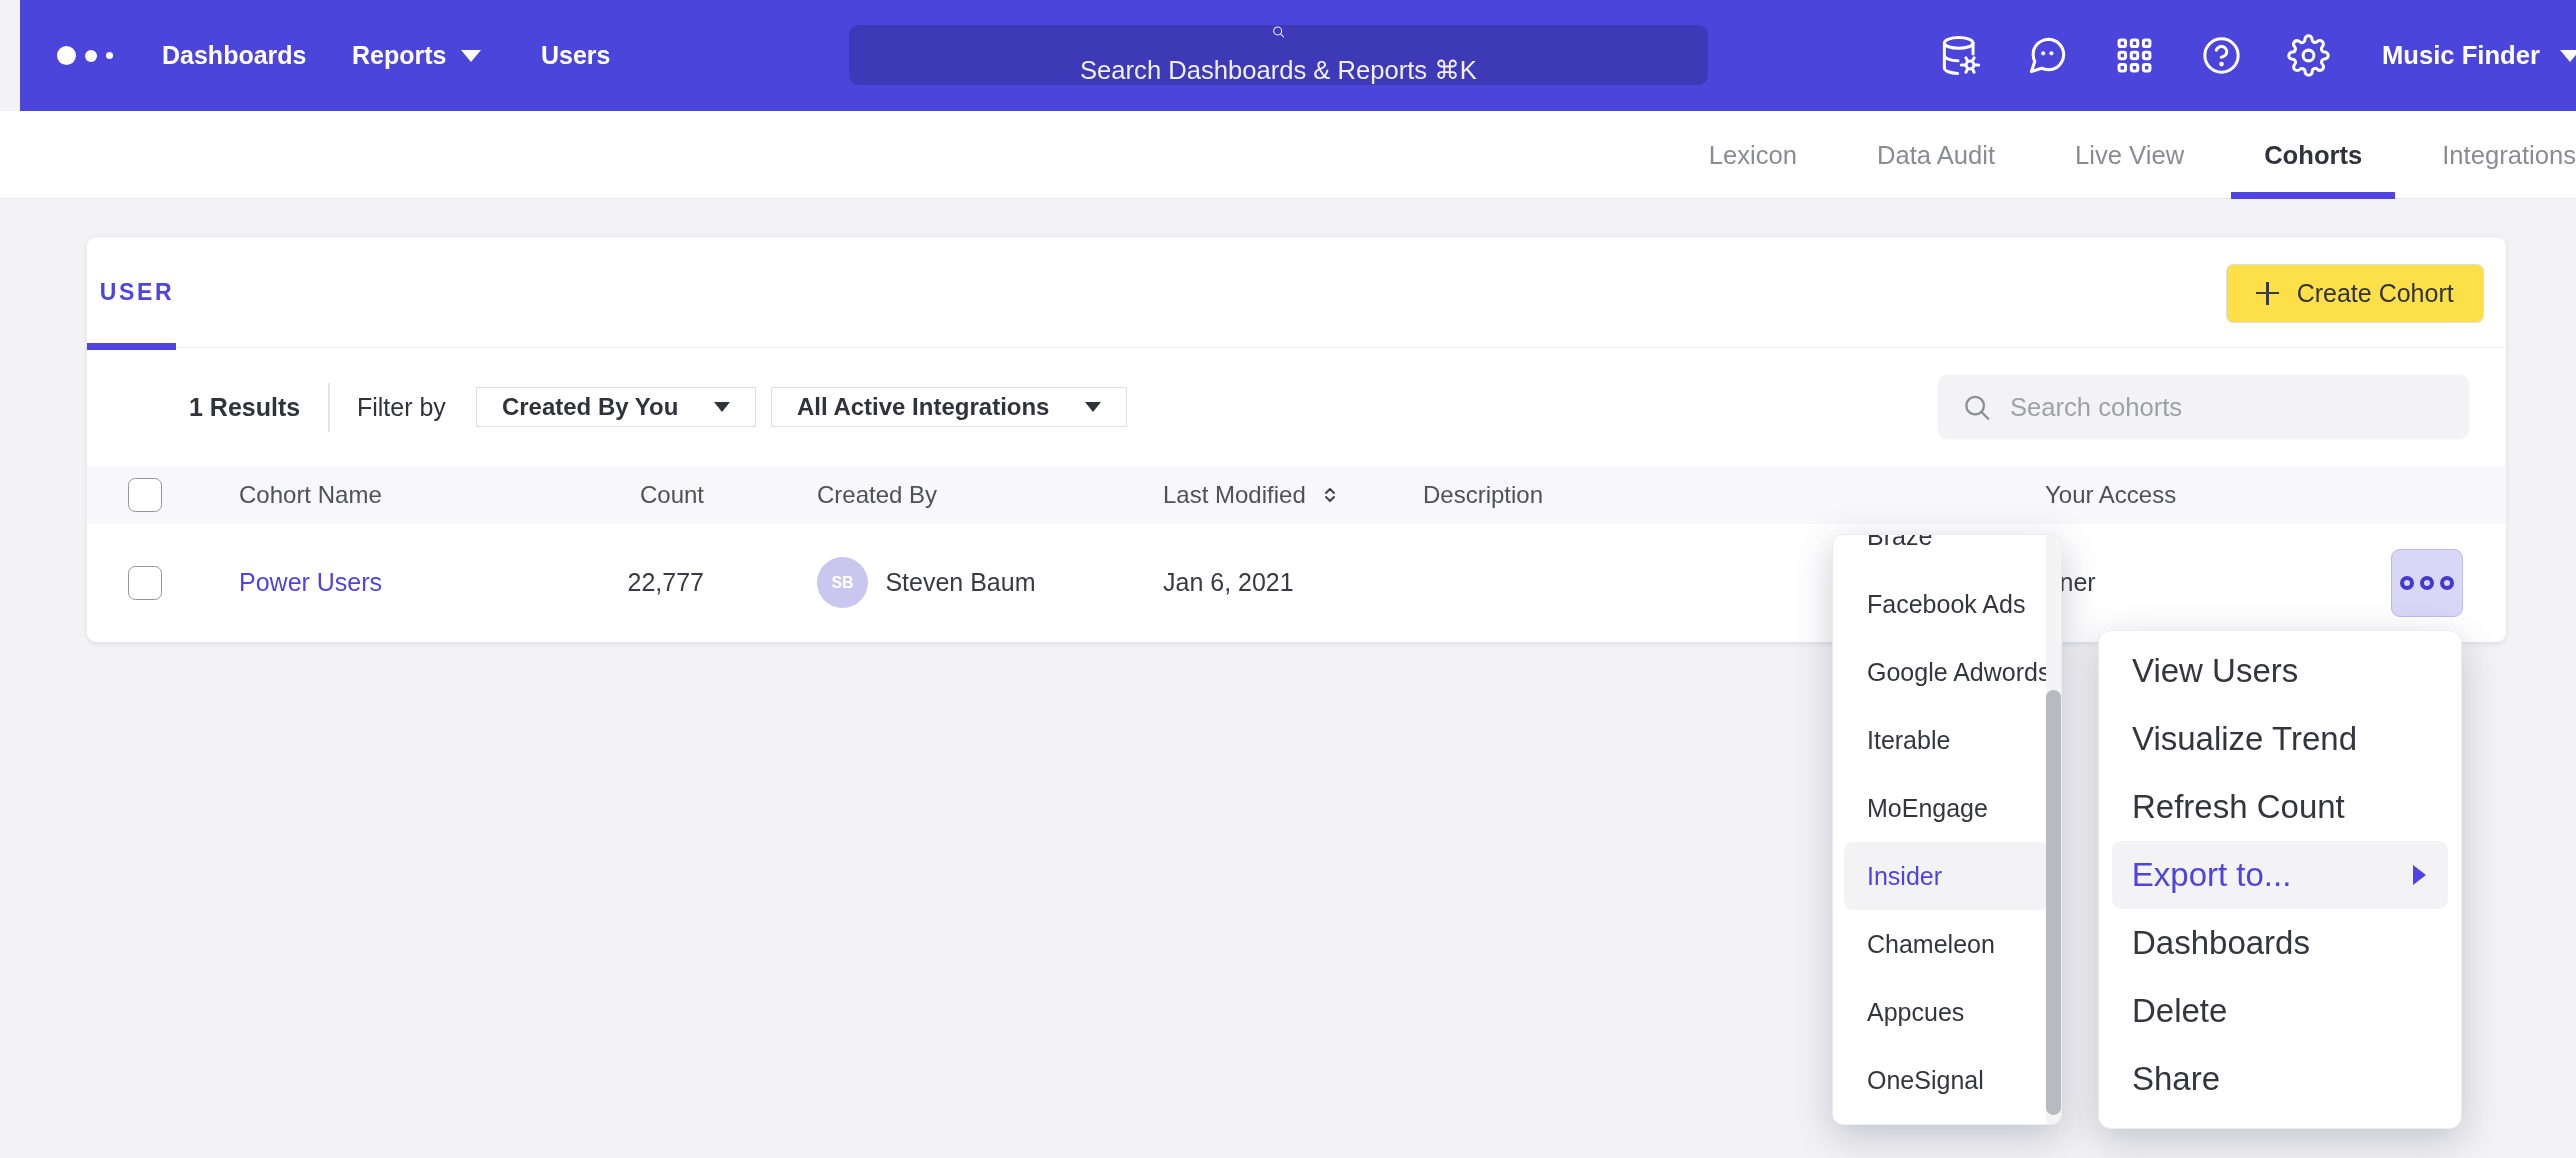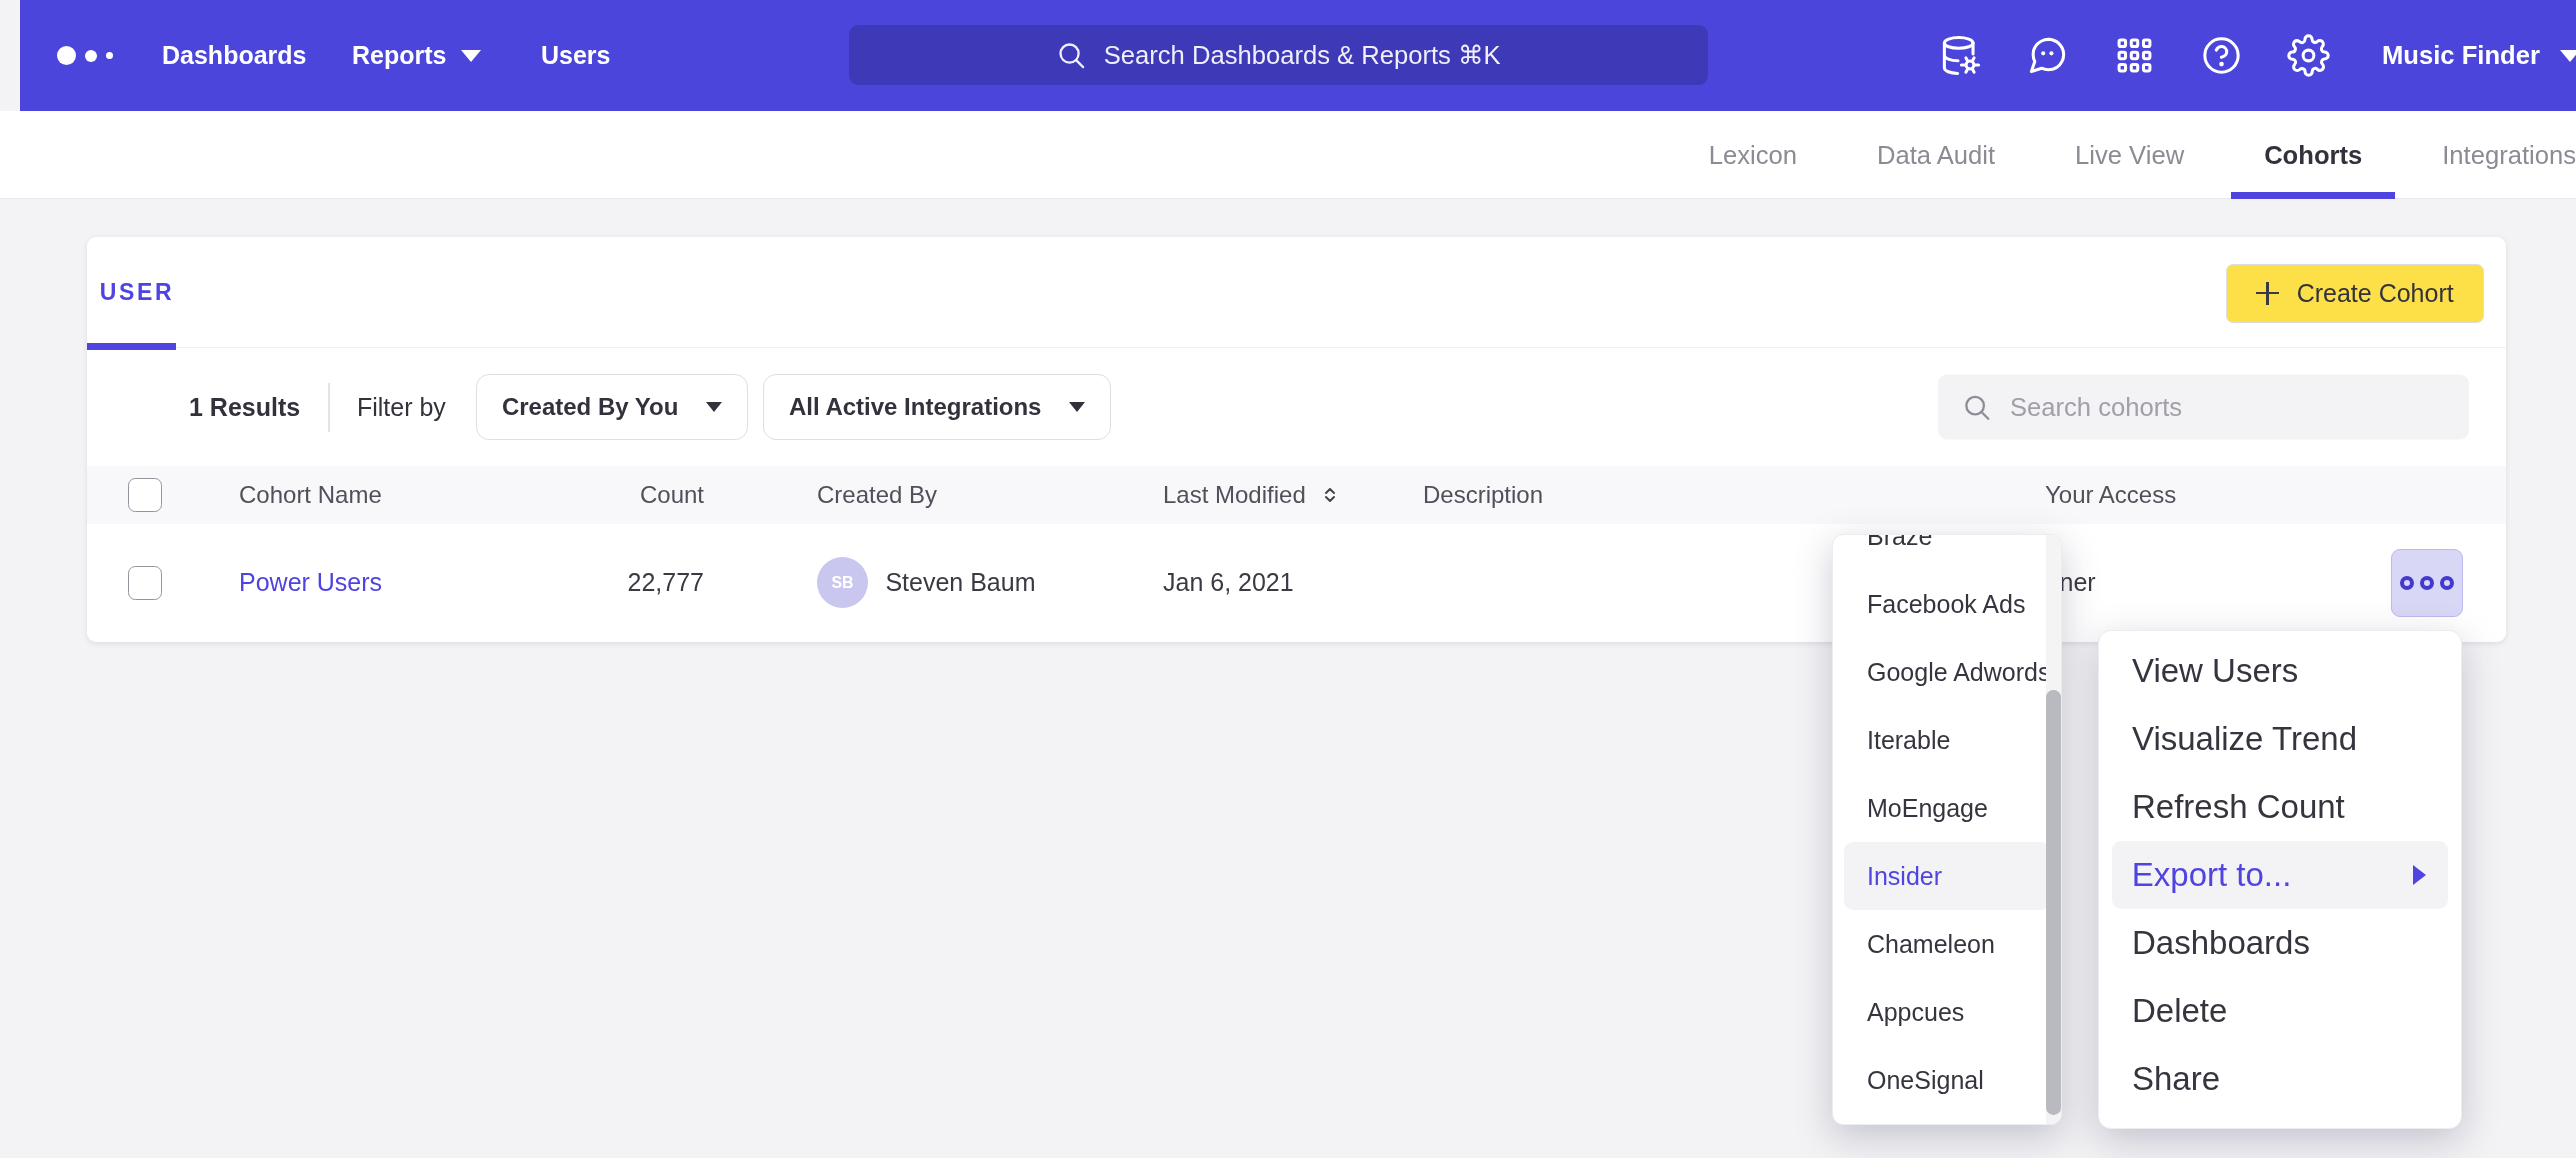--- a/index.html
+++ b/index.html
@@ -23,21 +23,21 @@
   .logo-dots{position:absolute;left:37px;top:0;height:111px;display:flex;align-items:center;gap:9px;cursor:pointer;}
   .logo-dots .d1{width:19px;height:19px;border-radius:50%;background:#fff;}
   .logo-dots .d2{width:12px;height:12px;border-radius:50%;background:#fff;}
   .logo-dots .d3{width:7.3px;height:7.3px;border-radius:50%;background:#fff;}
   .nav-link{position:absolute;top:0;height:111px;display:flex;align-items:center;gap:14.6px;
     color:#fff;font-size:25px;font-weight:600;cursor:pointer;}
   .caret-down{width:0;height:0;border-left:10px solid transparent;border-right:10px solid transparent;border-top:12px solid currentColor;}
   .caret-sm{width:0;height:0;border-left:8.2px solid transparent;border-right:8.2px solid transparent;border-top:10px solid currentColor;}
   .nav-search{position:absolute;left:829px;top:25px;width:859px;height:60px;border-radius:9px;
     background:rgba(0,0,0,0.16);display:flex;align-items:center;justify-content:center;gap:16.4px;
-    color:rgba(255,255,255,0.92);font-size:25.6px;cursor:pointer;}
+    color:rgba(255,255,255,0.92);font-size:25.6px;cursor:pointer;flex-direction:column;}
   .nav-icon{position:absolute;top:34px;width:43px;height:43px;cursor:pointer;}
   .nav-icon svg{width:43px;height:43px;stroke:#fff;fill:none;stroke-width:1.7;stroke-linecap:round;stroke-linejoin:round;}
   .nav-project{position:absolute;left:2362px;top:0;height:111px;display:flex;align-items:center;gap:20px;
     color:#fff;font-size:25.6px;font-weight:700;cursor:pointer;}
 
   
   .tabs{position:absolute;left:0;top:111px;width:2576px;height:88px;background:#fff;
     border-bottom:0.9px solid #eaeaee;display:flex;justify-content:flex-end;gap:80px;z-index:5;}
   .tab{position:relative;height:88px;display:flex;align-items:center;font-size:25.6px;color:var(--text-gray);cursor:pointer;}
   .tab.active{color:#32323c;font-weight:600;}
@@ -56,22 +56,22 @@
     font-size:25px;font-weight:500;color:#32323c;cursor:pointer;}
   .plus-icon{position:relative;width:23px;height:23px;}
   .plus-icon::before{content:"";position:absolute;left:0;top:10px;width:23px;height:2.7px;background:#3a3a44;}
   .plus-icon::after{content:"";position:absolute;left:10px;top:0;width:2.7px;height:23px;background:#3a3a44;}
 
   
   .filter-row{position:relative;height:118px;display:flex;align-items:center;padding-left:102px;}
   .results{font-size:25px;font-weight:600;color:#32323c;}
   .vdivider{width:1.8px;height:49px;background:#e2e2e7;margin:0 27px 0 28px;}
   .filter-by{font-size:25px;font-weight:500;color:#32323c;margin-right:30px;}
-  .filter-btn{height:66px;border:1.8px solid #dedee4;border-radius:13px;background:#fff;display:flex;align-items:center;
-    gap:28px;padding:0 25px;font-size:24px;font-weight:600;color:#32323c;margin-right:14.6px;cursor:pointer;}
+  .filter-btn{height:40px;border:1.8px solid #dedee4;border-radius:0;background:#fff;display:flex;align-items:center;
+    gap:36px;padding:0 25px;font-size:24px;font-weight:600;color:#32323c;margin-right:14.6px;cursor:pointer;}
   .filter-btn .caret-sm{color:#32323c;}
   .cohort-search{position:absolute;right:37px;top:50%;transform:translateY(-50%);width:531px;height:65px;
     background:#f3f3f5;border-radius:9px;display:flex;align-items:center;gap:18px;padding:0 24px;}
   .cohort-search svg{width:30px;height:30px;stroke:#8e8e98;fill:none;stroke-width:1.9;stroke-linecap:round;}
   .cohort-search input{flex:1;border:none;background:transparent;outline:none;
     font-family:"Liberation Sans",sans-serif;font-size:25.6px;color:#3a3a44;}
   .cohort-search input::placeholder{color:#9fa0a8;}
 
   
   .thead{position:relative;height:58px;background:#f8f8fa;font-size:24px;color:#50505a;font-weight:500;}

